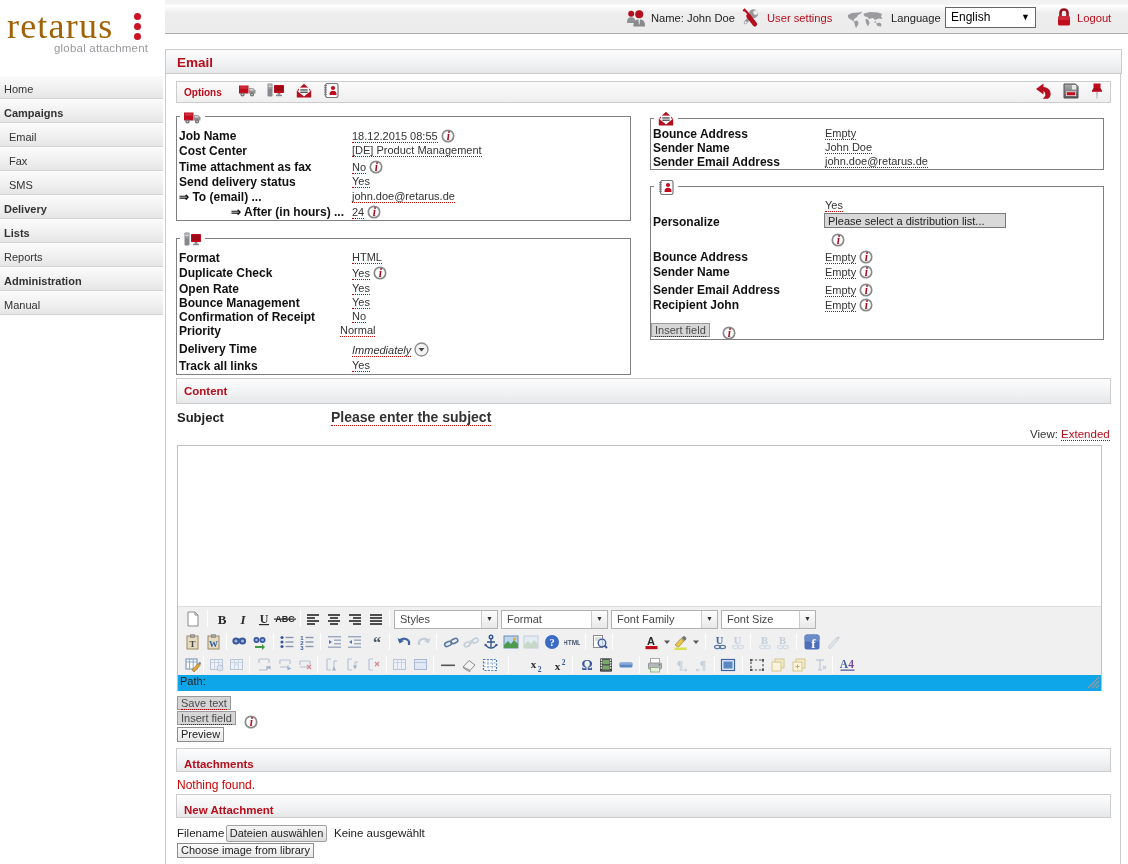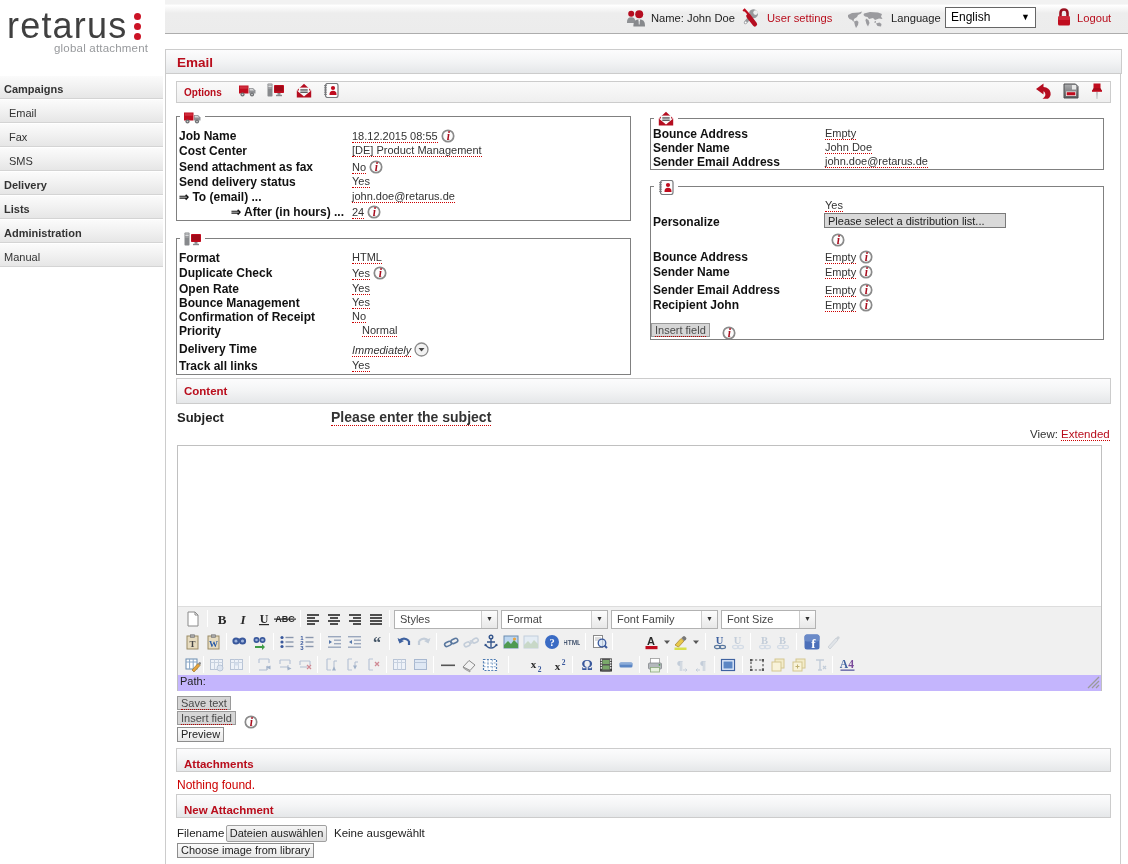--- a/index.html
+++ b/index.html
@@ -7,21 +7,21 @@
 #page { position:relative; width:1128px; height:864px; }
 .abs { position:absolute; }
 .red { color:#b90d1c; }
 .grad { background:linear-gradient(to bottom,#fcfcfd 0%,#f3f4f5 50%,#e5e7e9 100%); }
 .dot { border-bottom:1px dotted #c00; text-decoration:none; color:#333; }
 
 #topbar { left:165px; top:0; width:963px; height:34px; background:linear-gradient(to bottom,#f2f2f2 0%,#f2f2f2 12%,#ffffff 16%,#ededed 40%,#ececec 100%); border-bottom:1px solid #adadad; }
 .tbt { top:12px; font-size:11.2px; color:#222; }
 .tbt.red { color:#b90d1c; }
 
-#logo-text { left:7px; top:5px; font-size:36px; color:#404040; letter-spacing:1.2px; }
+#logo-text { left:7px; top:5px; font-size:36px; color:#a16207; letter-spacing:1.2px;font-family:Liberation Serif, serif; }
 #logo-dots { left:134px; top:13px; }
 #logo-dots div { width:7px; height:7px; border-radius:50%; background:#cc1326; margin-bottom:3px; }
 #logo-sub { left:54px; top:42px; font-size:11.5px; color:#97999c; letter-spacing:0.2px; }
 
 #menu { left:0; top:75px; width:163px; }
 .mi { height:24px; line-height:26px; font-size:11px; color:#333; padding-left:4px;
   background:linear-gradient(to bottom,#fbfbfb 0%,#f1f1f1 50%,#e6e6e6 100%);
   border-top:1px solid #fff; border-bottom:1px solid #d4d4d4; }
 .mi.b { font-weight:bold; }
 .mi.sub { padding-left:9px; }
@@ -38,21 +38,21 @@
 .row-lbl { position:absolute; font-weight:bold; font-size:12px; color:#111;text-align:center; }
 .row-val { position:absolute; font-size:11px; color:#333; }
 button.win { font-family:"Liberation Sans",sans-serif; font-size:11px; color:#4a4a4a;
   background:#d6d6d6; border:1px solid #9a9a9a; padding:0 3px; height:14px; line-height:12px; }
 button.win span { border-bottom:1px dotted #b00; }
 button.winl { font-family:"Liberation Sans",sans-serif; font-size:11px; color:#222;
   background:linear-gradient(#fbfbfb,#e8e8e8); border:1px solid #8d8d8d; padding:0 3px; height:15px; line-height:13px; }
 
 #edbox { left:177px; top:445px; width:925px; height:246px; border:1px solid #c0c0c0; background:#fff; }
 #edtools { position:absolute; left:0; top:160px; width:923px; height:84px; background:#f0f0f0; border-top:1px solid #ddd; }
-#pathbar { position:absolute; left:0px; top:229px; width:923px; height:16px; font-size:11px; color:#222; padding-left:2px; background:#c4b5fd; }
+#pathbar { position:absolute; left:0px; top:229px; width:923px; height:16px; font-size:11px; color:#222; padding-left:2px; background:#0ea5e9; }
 .svi { vertical-align:-3px; }
 </style>
 </head>
 <body>
 <div id="page">
   <svg width="0" height="0" style="position:absolute">
     <defs>
       <g id="ic-info">
         <circle cx="7" cy="7" r="5.7" fill="#fdfdfd" stroke="#8a8a8a" stroke-width="1.7"></circle>
         <text x="7.3" y="11" font-size="11.5" font-weight="bold" font-style="italic" text-anchor="middle" fill="#a80b1c" font-family="Liberation Serif">i</text>
@@ -137,26 +137,28 @@
   <span class="abs tbt" style="left:891px;">Language</span>
   <div class="abs" style="left:945px; top:7px; width:91px; height:21px; background:#fff; border:1px solid #666; font-size:12px; color:#000; line-height:19px; padding-left:5px;">English<span style="position:absolute; right:5px; top:0; font-size:9px;">▼</span></div>
   <svg class="abs" style="left:1056px; top:8px;" width="16" height="19" viewBox="0 0 16 19">
     <path d="M4.5 8 L4.5 5 Q4.5 1.5 8 1.5 Q11.5 1.5 11.5 5 L11.5 8" fill="none" stroke="#9a1120" stroke-width="2.6"></path>
     <rect x="2" y="8" width="12" height="9.5" rx="1.5" fill="#c00c1e"></rect>
     <rect x="2" y="8" width="12" height="4" rx="1.5" fill="#d8404f" opacity="0.55"></rect>
   </svg>
   <span class="abs tbt red" style="left:1077px;">Logout</span>
 
   <div class="abs" id="menu">
+    <div class="mi">Home</div>
     <div class="mi b">Campaigns</div>
     <div class="mi sub">Email</div>
     <div class="mi sub">Fax</div>
     <div class="mi sub">SMS</div>
     <div class="mi b">Delivery</div>
     <div class="mi b">Lists</div>
+    <div class="mi">Reports</div>
     <div class="mi b">Administration</div>
     <div class="mi">Manual</div>
   </div>
   <div class="abs" style="left:1120px; top:49px; width:1px; height:815px; background:#ccc;"></div>
   <div class="abs" style="left:165px; top:74px; width:1px; height:790px; background:#ccc;"></div>
 
   <div class="abs grad" id="hdrEmail">
       <span class="red">Email</span>
     </div>
 
@@ -198,21 +200,21 @@
     <path d="M6.5 9 L7.5 9 L7.2 16 L6.8 16 Z" fill="#8a8b8d"></path>
   </svg>
 
   <div class="abs fs" style="left:176px; top:116px; width:455px; height:105px;">
     <div class="legend"><svg width="17" height="13" viewBox="0 0 17 13">
           <use href="#ic-truck"></use>
         </svg></div>
   </div>
   <div class="row-lbl" style="left:179px; top:129px;">Job Name</div>
   <div class="row-lbl" style="left:179px; top:144px;">Cost Center</div>
-  <div class="row-lbl" style="left:179px; top:160px;">Send attachment as fax</div>
+  <div class="row-lbl" style="left:179px; top:160px;">Time attachment as fax</div>
   <div class="row-lbl" style="left:179px; top:175px;">Send delivery status</div>
   <div class="row-lbl" style="left:179px; top:190px; width:165px; text-align:left;">⇒ To (email) ...</div>
   <div class="row-lbl" style="left:179px; top:205px; width:165px; text-align:right;">⇒ After (in hours) ...</div>
   <div class="row-val" style="left:352px; top:129px;"><span class="dot">18.12.2015 08:55</span> <svg class="svi" width="14" height="14" viewBox="0 0 14 14">
         <use href="#ic-info"></use>
       </svg></div>
   <div class="row-val" style="left:352px; top:144px;"><span class="dot">[DE] Product Management</span></div>
   <div class="row-val" style="left:352px; top:160px;"><span class="dot">No</span> <svg class="svi" width="14" height="14" viewBox="0 0 14 14">
         <use href="#ic-info"></use>
       </svg></div>
@@ -235,21 +237,21 @@
   <div class="row-lbl" style="left:179px; top:324px;">Priority</div>
   <div class="row-lbl" style="left:179px; top:342px;">Delivery Time</div>
   <div class="row-lbl" style="left:179px; top:359px;">Track all links</div>
   <div class="row-val" style="left:352px; top:251px;"><span class="dot">HTML</span></div>
   <div class="row-val" style="left:352px; top:266px;"><span class="dot">Yes</span> <svg class="svi" width="14" height="14" viewBox="0 0 14 14">
         <use href="#ic-info"></use>
       </svg></div>
   <div class="row-val" style="left:352px; top:282px;"><span class="dot">Yes</span></div>
   <div class="row-val" style="left:352px; top:296px;"><span class="dot">Yes</span></div>
   <div class="row-val" style="left:352px; top:310px;"><span class="dot">No</span></div>
-  <div class="row-val" style="left:362px; top:324px;text-align:right;"><span class="dot">Normal</span></div>
+  <div class="row-val" style="left:340px; top:324px;text-align:right;"><span class="dot">Normal</span></div>
   <div class="row-val" style="left:352px; top:342px;font-style:italic;"><span class="dot">Immediately</span> <svg width="15" height="15" viewBox="0 0 15 15" style="vertical-align:-3px">
         <circle cx="7.5" cy="7.5" r="6.5" fill="#f2f2f2" stroke="#8a8a8a" stroke-width="1.3"></circle>
         <path d="M4.5 6 L10.5 6 L7.5 9.5 Z" fill="#444"></path>
       </svg></div>
   <div class="row-val" style="left:352px; top:359px;"><span class="dot">Yes</span></div>
 
   <div class="abs fs" style="left:650px; top:118px; width:454px; height:52px;">
     <div class="legend"><svg width="16" height="15" viewBox="0 0 16 15" style="margin-top:-1px">
           <use href="#ic-env"></use>
         </svg></div>

